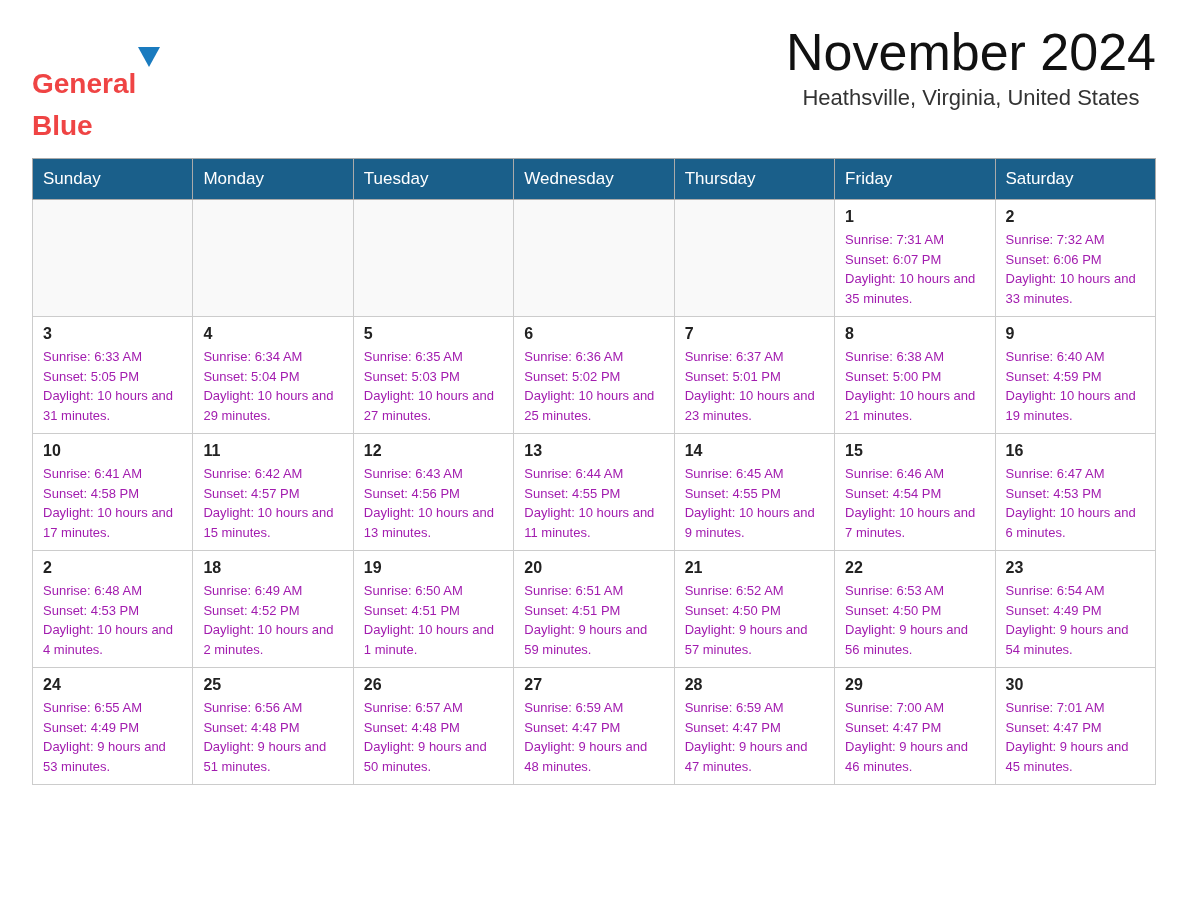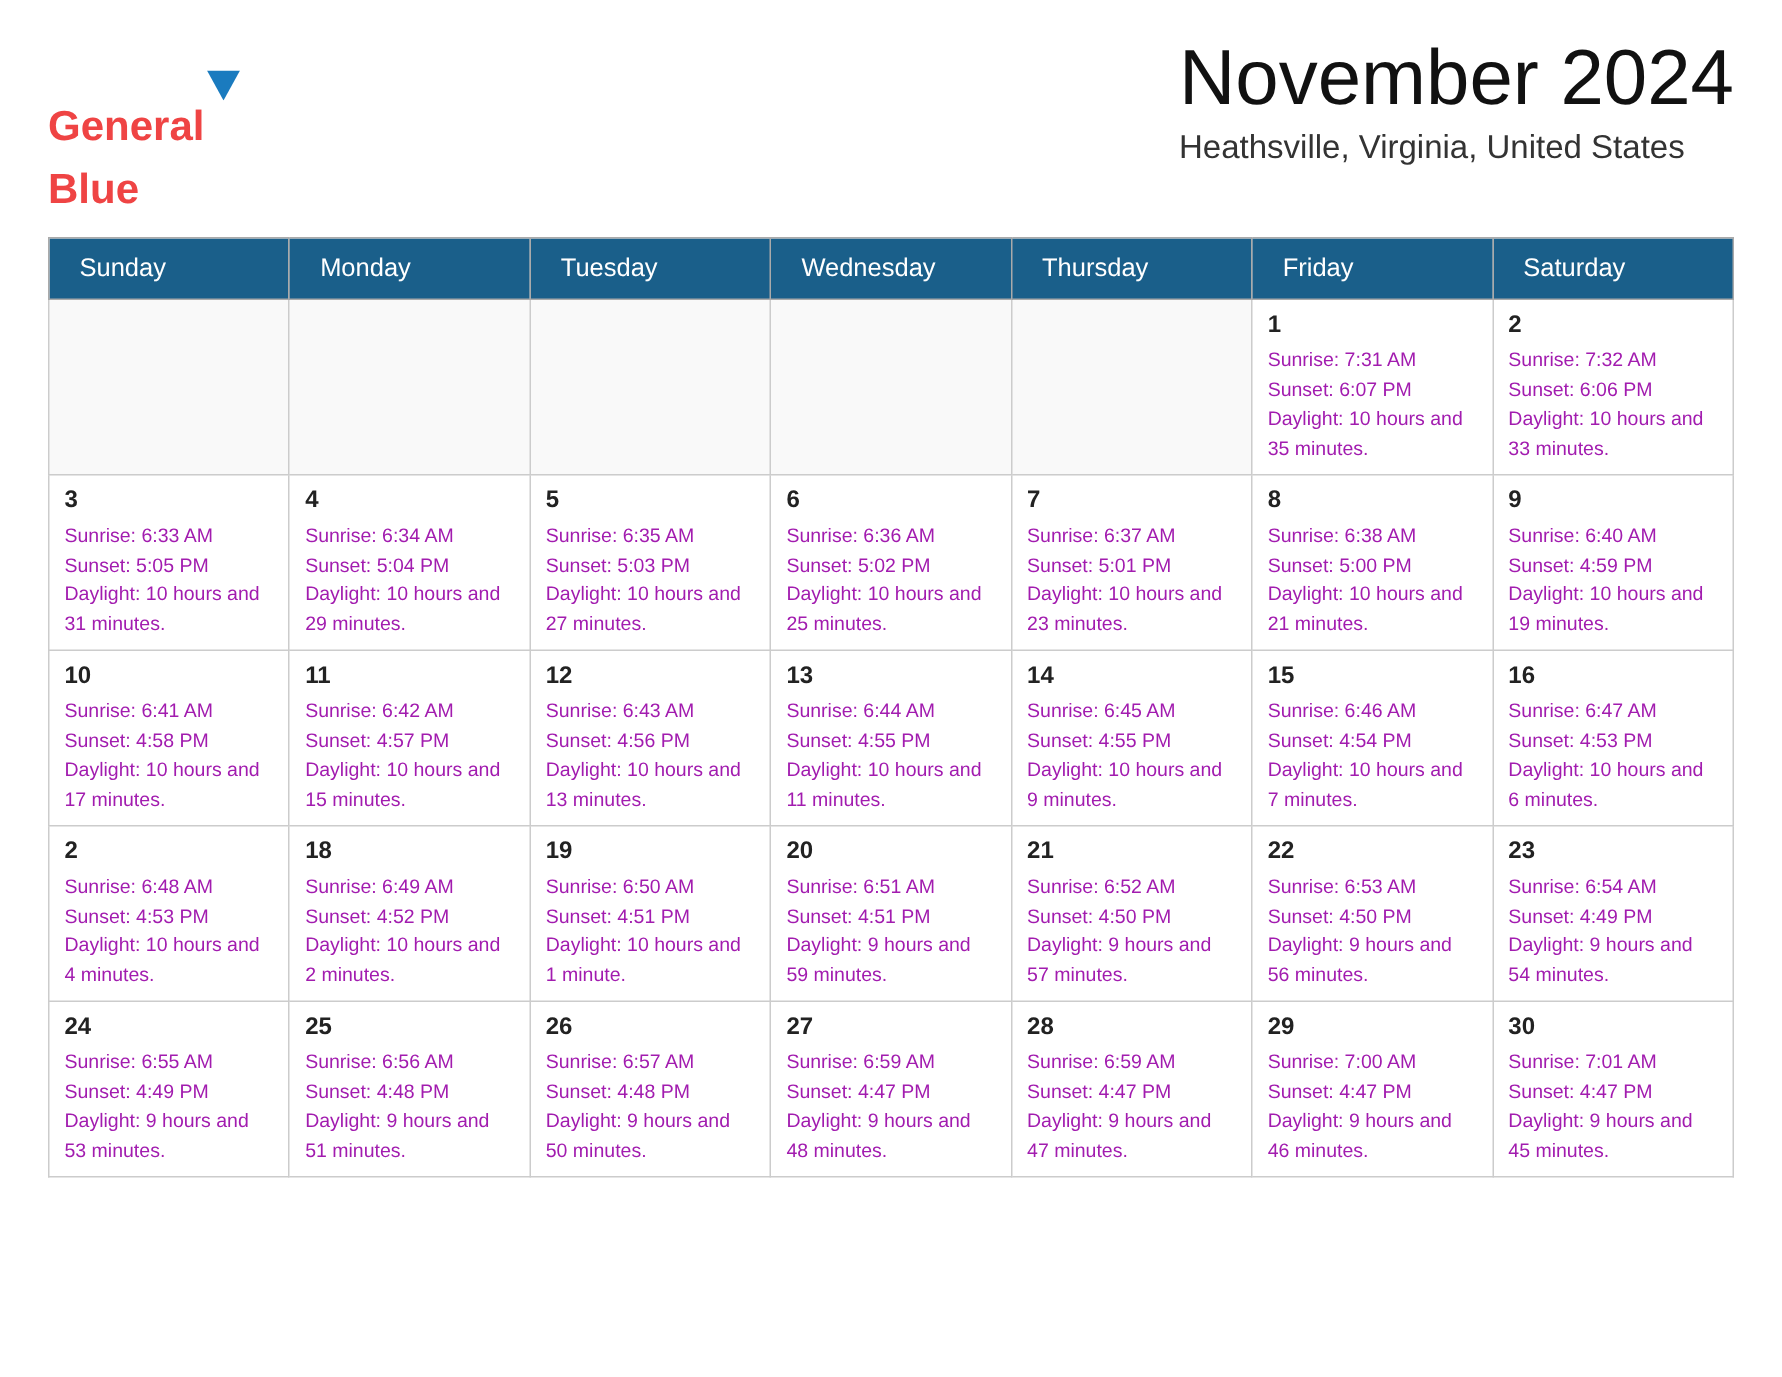--- a/index.html
+++ b/index.html
@@ -32,21 +32,21 @@
     .logo-blue {
       font-size: 28px;
       font-weight: bold;
       color: #ef4444;
       line-height: 1;
       display: flex;
       align-items: center;
       margin-top: 14px;
     }
     .title-area {
-      text-align: left;
+      text-align: center;
     }
     .main-title {
       font-size: 52px;
       font-weight: normal;
       color: #111;
       line-height: 1.1;
     }
     .subtitle {
       font-size: 22px;
       color: #333;
@@ -55,21 +55,21 @@
     .calendar {
       width: 100%;
       border-collapse: collapse;
       border: 1px solid #aaa;
     }
     .calendar th {
       background: #1a5f8a;
       color: #fff;
       font-size: 17px;
       font-weight: normal;
-      padding: 10px 20px;
+      padding: 10px 10px;
       text-align: left;
       border: 1px solid #aaa;
     }
     .calendar td {
       vertical-align: top;
       padding: 8px 10px;
       border: 1px solid #ccc;
       width: calc(100% / 7);
       min-height: 110px;
       font-size: 13.5px;

